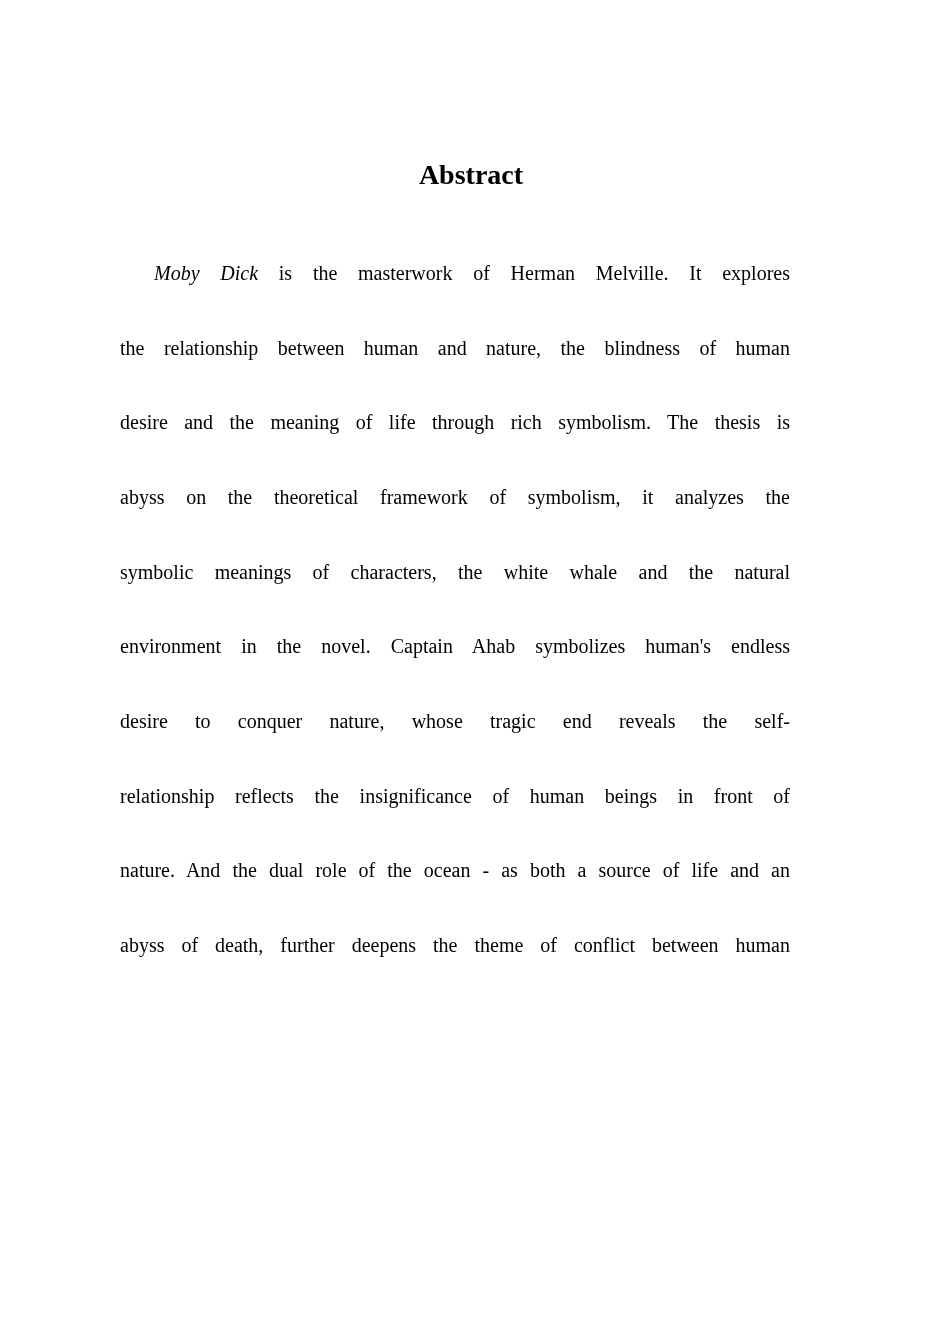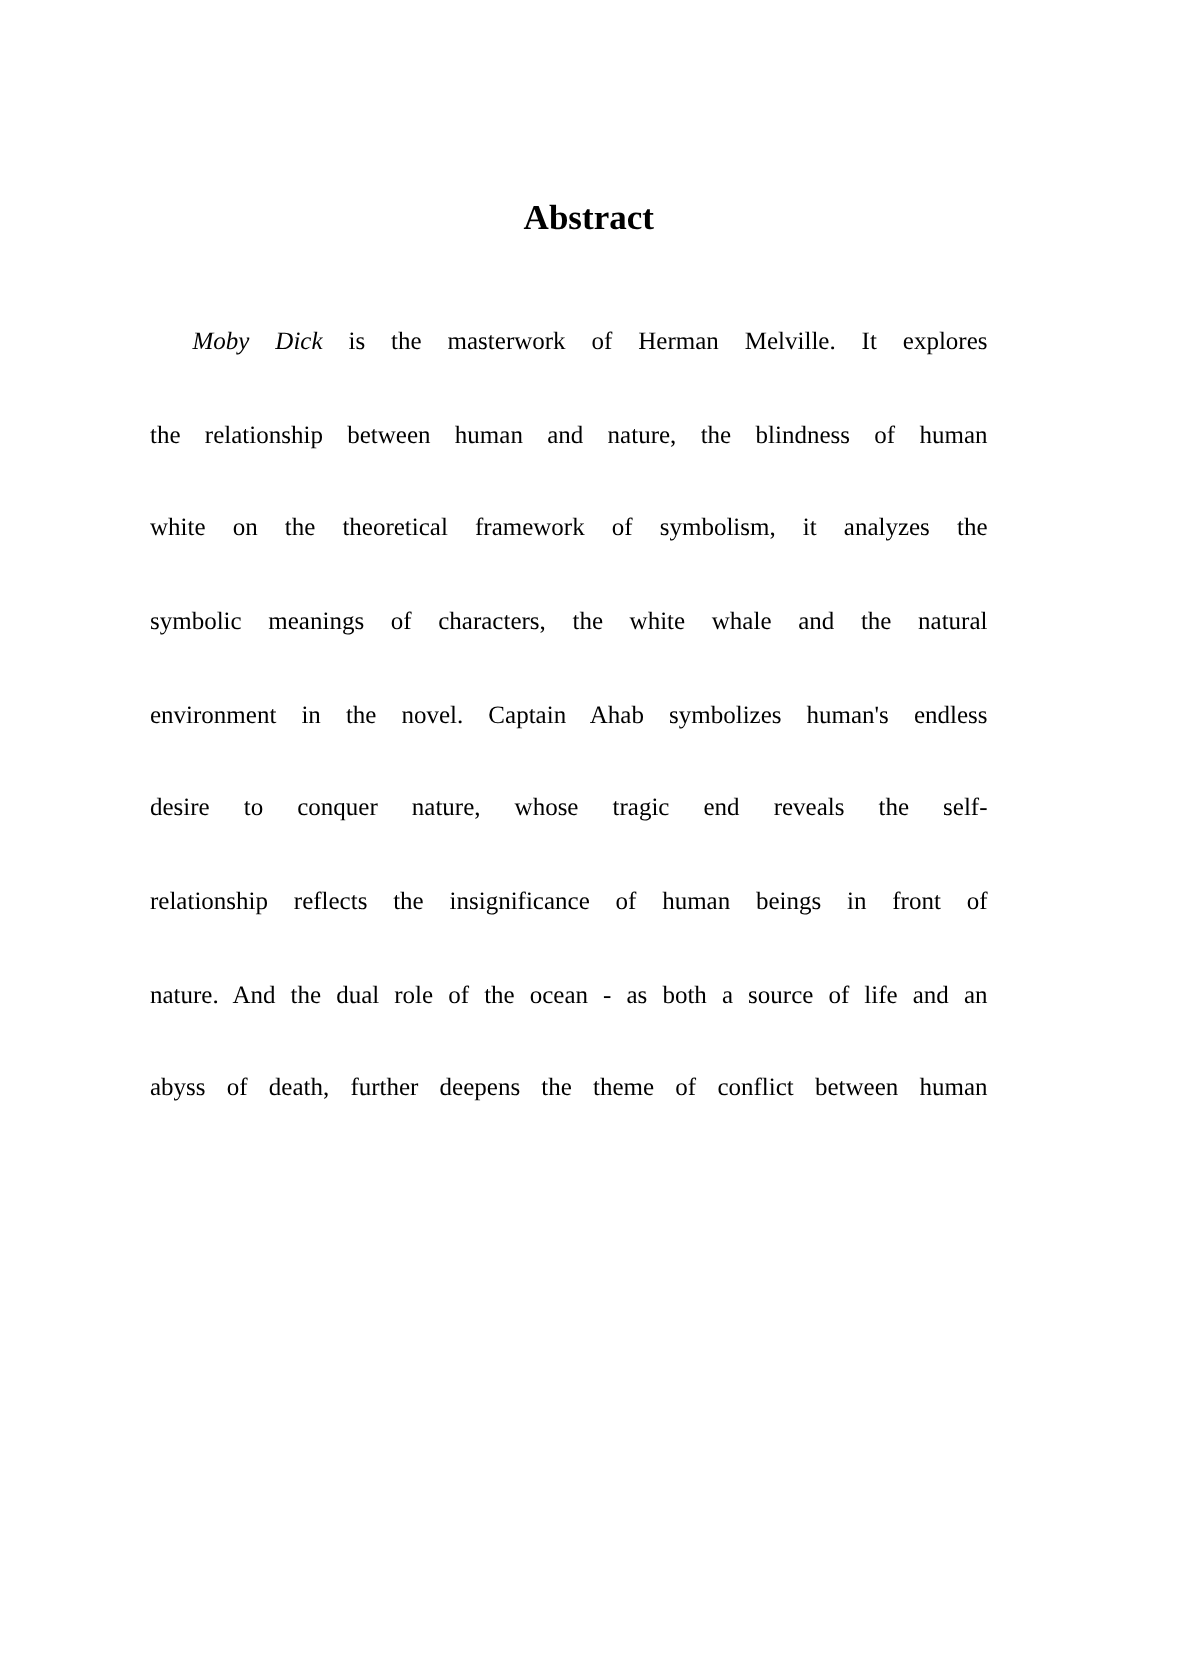--- a/index.html
+++ b/index.html
@@ -48,21 +48,22 @@
   }
 </style>
 </head>
 <body>
 
 <div class="page">
   <h1 class="title">Abstract</h1>
   <div class="paragraph">
       <div class="line indent"><span class="it">Moby Dick</span><span> is the masterwork of Herman Melville. It explores</span></div>
       <div class="line"><span>the relationship between human and nature, the blindness of human</span></div>
-      <div class="line"><span>white on the theoretical framework of symbolism, it analyzes the</span></div>
+      <div class="line"><span>desire and the meaning of life through rich symbolism. The thesis is</span></div>
+      <div class="line"><span>abyss on the theoretical framework of symbolism, it analyzes the</span></div>
       <div class="line"><span>symbolic meanings of characters, the white whale and the natural</span></div>
       <div class="line"><span>environment in the novel. Captain Ahab symbolizes human's endless</span></div>
       <div class="line"><span>desire to conquer nature, whose tragic end reveals the self-</span></div>
       <div class="line"><span>relationship reflects the insignificance of human beings in front of</span></div>
       <div class="line"><span>nature. And the dual role of the ocean - as both a source of life and an</span></div>
       <div class="line"><span>abyss of death, further deepens the theme of conflict between human</span></div>
     </div>
 </div>
 
 </body></html>

